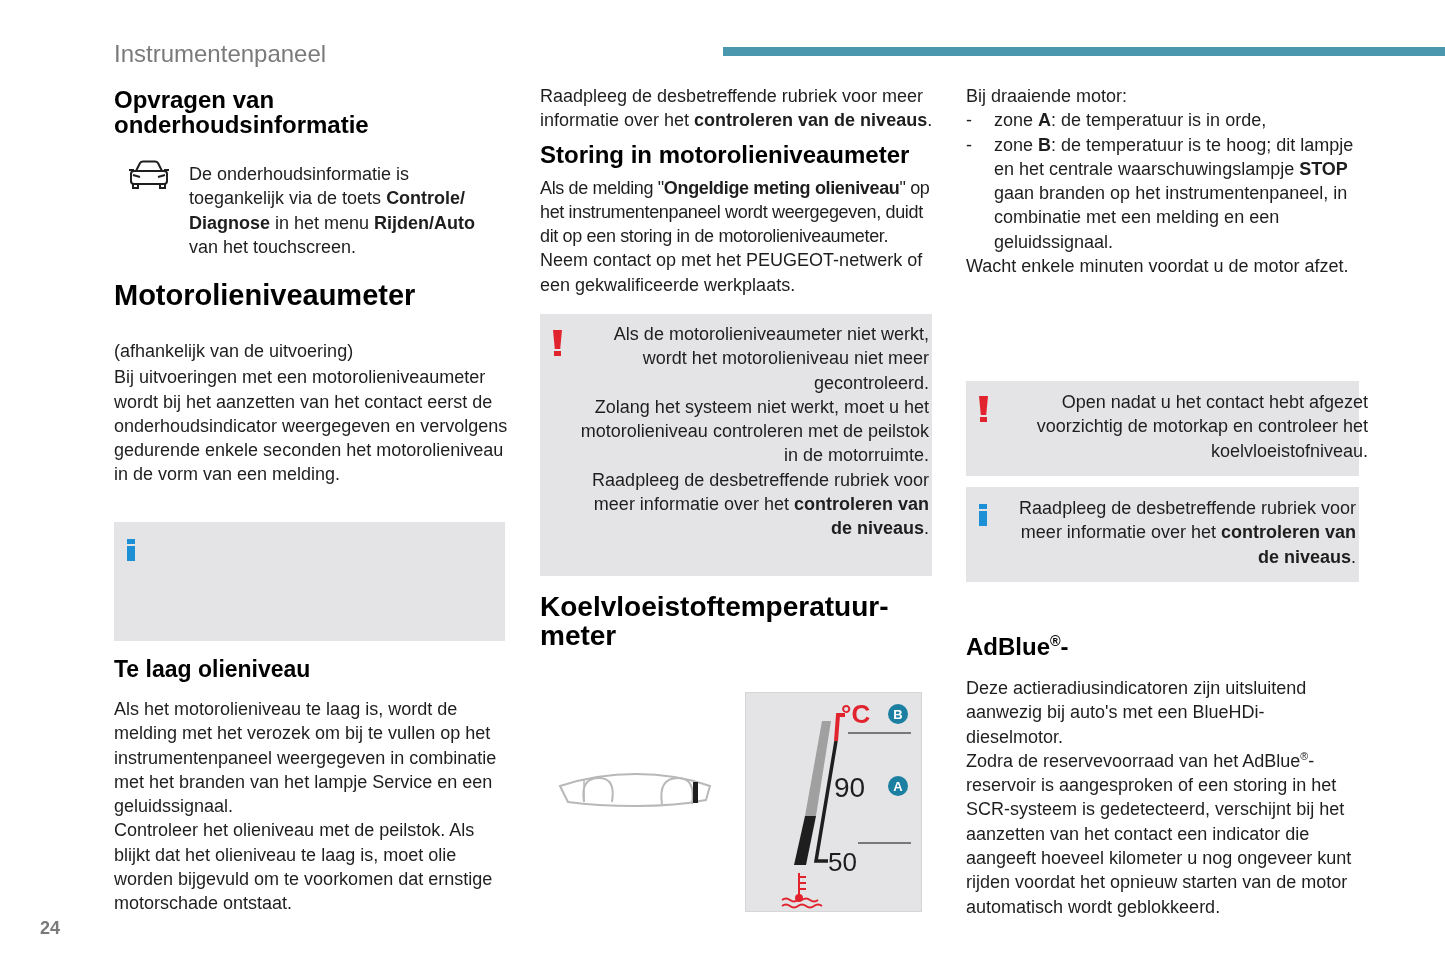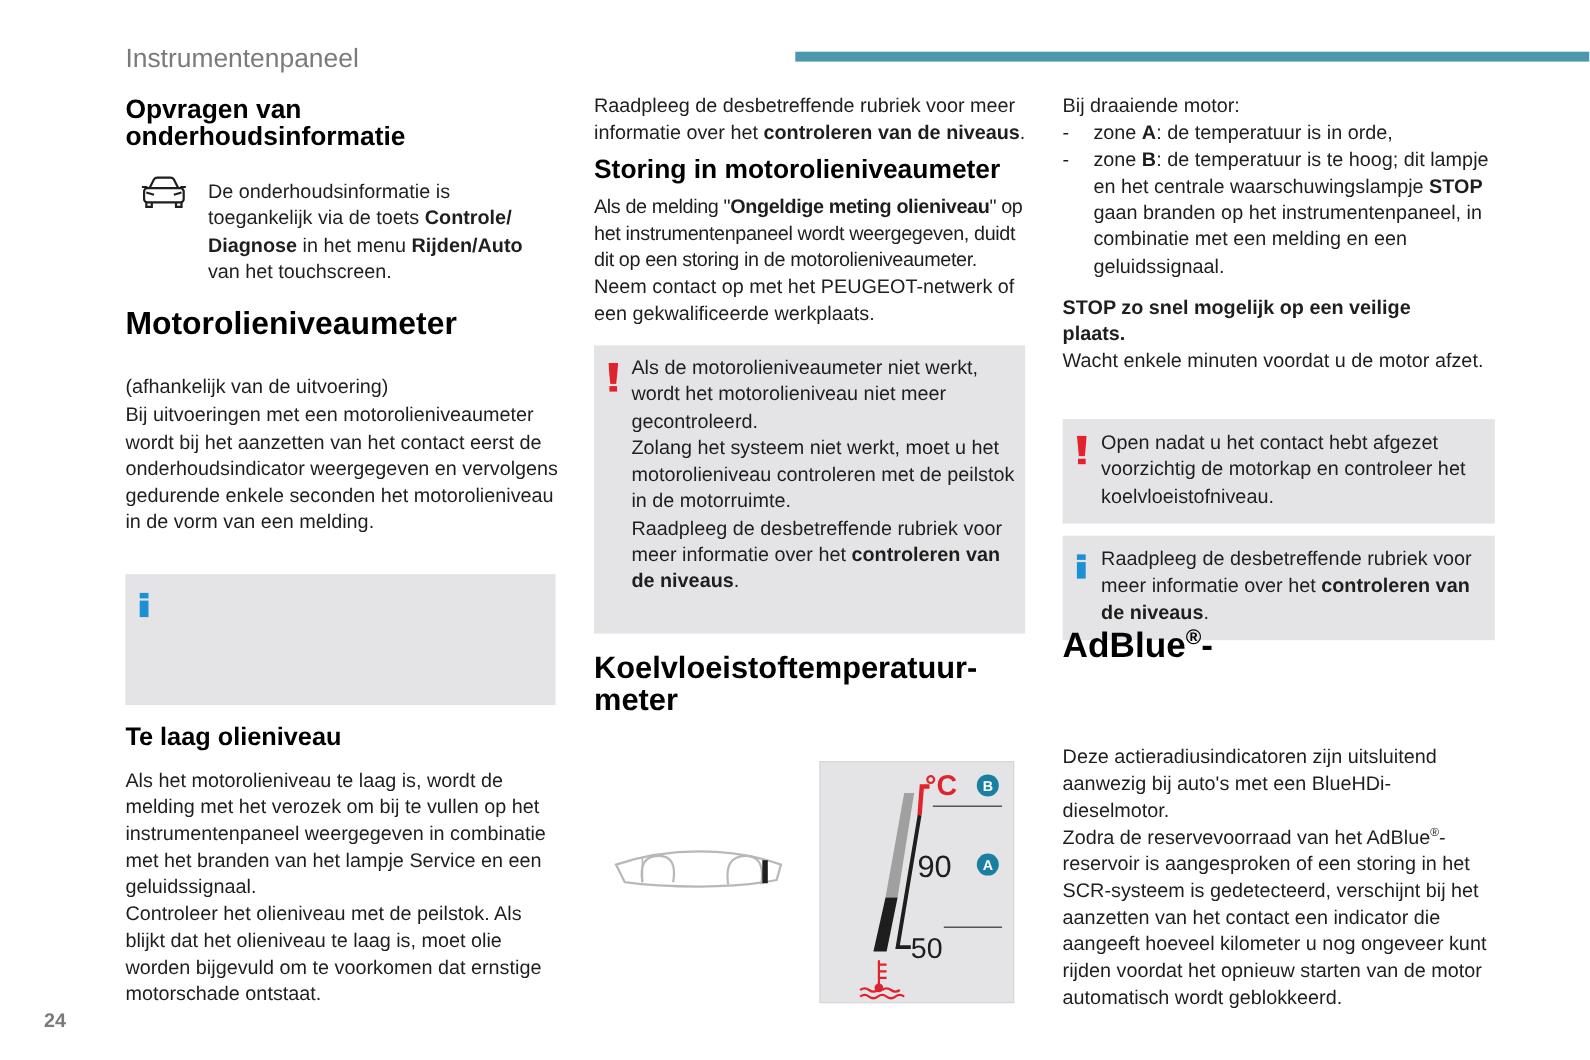--- a/index.html
+++ b/index.html
@@ -11,21 +11,21 @@
   .page-num { left:40px; top:918px; font-size:18px; font-weight:bold; color:#7a7a7a; }
   .col { position:absolute; width:395px; }
   h2 { margin:0; font-weight:bold; color:#000000; }
   .h-md { font-size:24px; line-height:25px; }
   .h-lg { font-size:29px; line-height:29px; }
   .h-sm { font-size:23px; line-height:26px; }
   p { margin:0; font-size:18px; line-height:24.3px; }
   .narrow { letter-spacing:-0.35px; }
   b { font-weight:bold; }
   .box { position:absolute; background:#e4e4e6; }
-  .box .txt { position:absolute; font-size:18px; line-height:24.3px; }
+  .box .txt { position:absolute; font-size:18px; line-height:24.3px;text-align:right; }
   .ico-info { position:absolute; width:8px; }
   .ico-info .dot { width:8px; height:5px; background:#1d8fd5; }
   .ico-info .stem { width:8px; height:15px; background:#1d8fd5; margin-top:2px; }
   .ico-warn { position:absolute; width:9px; }
   .ico-warn .bar { width:9px; height:19px; background:#e1232e; clip-path:polygon(0 0,100% 0,80% 100%,20% 100%); }
   .ico-warn .dot { width:7px; height:5px; background:#e1232e; margin:2px 0 0 1px; }
   ul.dash { list-style:none; margin:0; padding:0; }
   ul.dash li { position:relative; padding-left:28px; font-size:18px; line-height:24.3px; }
   ul.dash li .d { position:absolute; left:0; top:0; }
   sup { font-size:60%; line-height:0; }
@@ -129,40 +129,39 @@
     </g>
   </svg>
 </div>
 
 <div class="col" style="left:966px; top:84px; width:395px;">
   <p>Bij draaiende motor:</p>
   <ul class="dash">
     <li><span class="d">-</span><span>zone </span><b>A</b><span>: de temperatuur is in orde,</span></li>
     <li><span class="d">-</span><span>zone </span><b>B</b><span>: de temperatuur is te hoog; dit lampje en het centrale waarschuwingslampje </span><b>STOP</b><span> gaan branden op het instrumentenpaneel, in combinatie met een melding en een geluidssignaal.</span></li>
   </ul>
-  <p style="margin-top:13px; font-weight:bold; width:340px;">STOP zo snel mogelijk op een veilige plaats.</p>
   <p>Wacht enkele minuten voordat u de motor afzet.</p>
 </div>
 
 <div class="box" style="left:966px; top:381px; width:393px; height:95px;">
   <div class="ico-warn" style="left:13px; top:15px;">
       <div class="bar"></div>
       <div class="dot"></div>
     </div>
-  <div class="txt" style="left:35px; top:9px; width:352px;">Open nadat u het contact hebt afgezet voorzichtig de motorkap en controleer het koelvloeistofniveau.</div>
+  <div class="txt" style="left:50px; top:9px; width:352px;">Open nadat u het contact hebt afgezet voorzichtig de motorkap en controleer het koelvloeistofniveau.</div>
 </div>
 
 <div class="box" style="left:966px; top:487px; width:393px; height:95px;">
   <div class="ico-info" style="left:13px; top:17px;">
       <div class="dot"></div>
       <div class="stem"></div>
     </div>
   <div class="txt" style="left:35px; top:9px; width:355px;"><span>Raadpleeg de desbetreffende rubriek voor meer informatie over het </span><b>controleren van de niveaus</b><span>.</span></div>
 </div>
 
-<h2 class="abs h-lg" style="left:966px; top:572px; width:395px; font-size:32px;">
+<h2 class="abs h-lg" style="left:966px; top:632px; width:395px; font-size:24px;">
   <span>AdBlue</span><sup>®</sup><span>-</span><br>
 </h2>
 
 <div class="col" style="left:966px; top:676px; width:395px;">
   <p>Deze actieradiusindicatoren zijn uitsluitend aanwezig bij auto's met een BlueHDi-dieselmotor.</p>
   <p><span>Zodra de reservevoorraad van het AdBlue</span><sup>®</sup><span>-reservoir is aangesproken of een storing in het SCR-systeem is gedetecteerd, verschijnt bij het aanzetten van het contact een indicator die aangeeft hoeveel kilometer u nog ongeveer kunt rijden voordat het opnieuw starten van de motor automatisch wordt geblokkeerd.</span></p>
 </div>
 
 </body></html>

